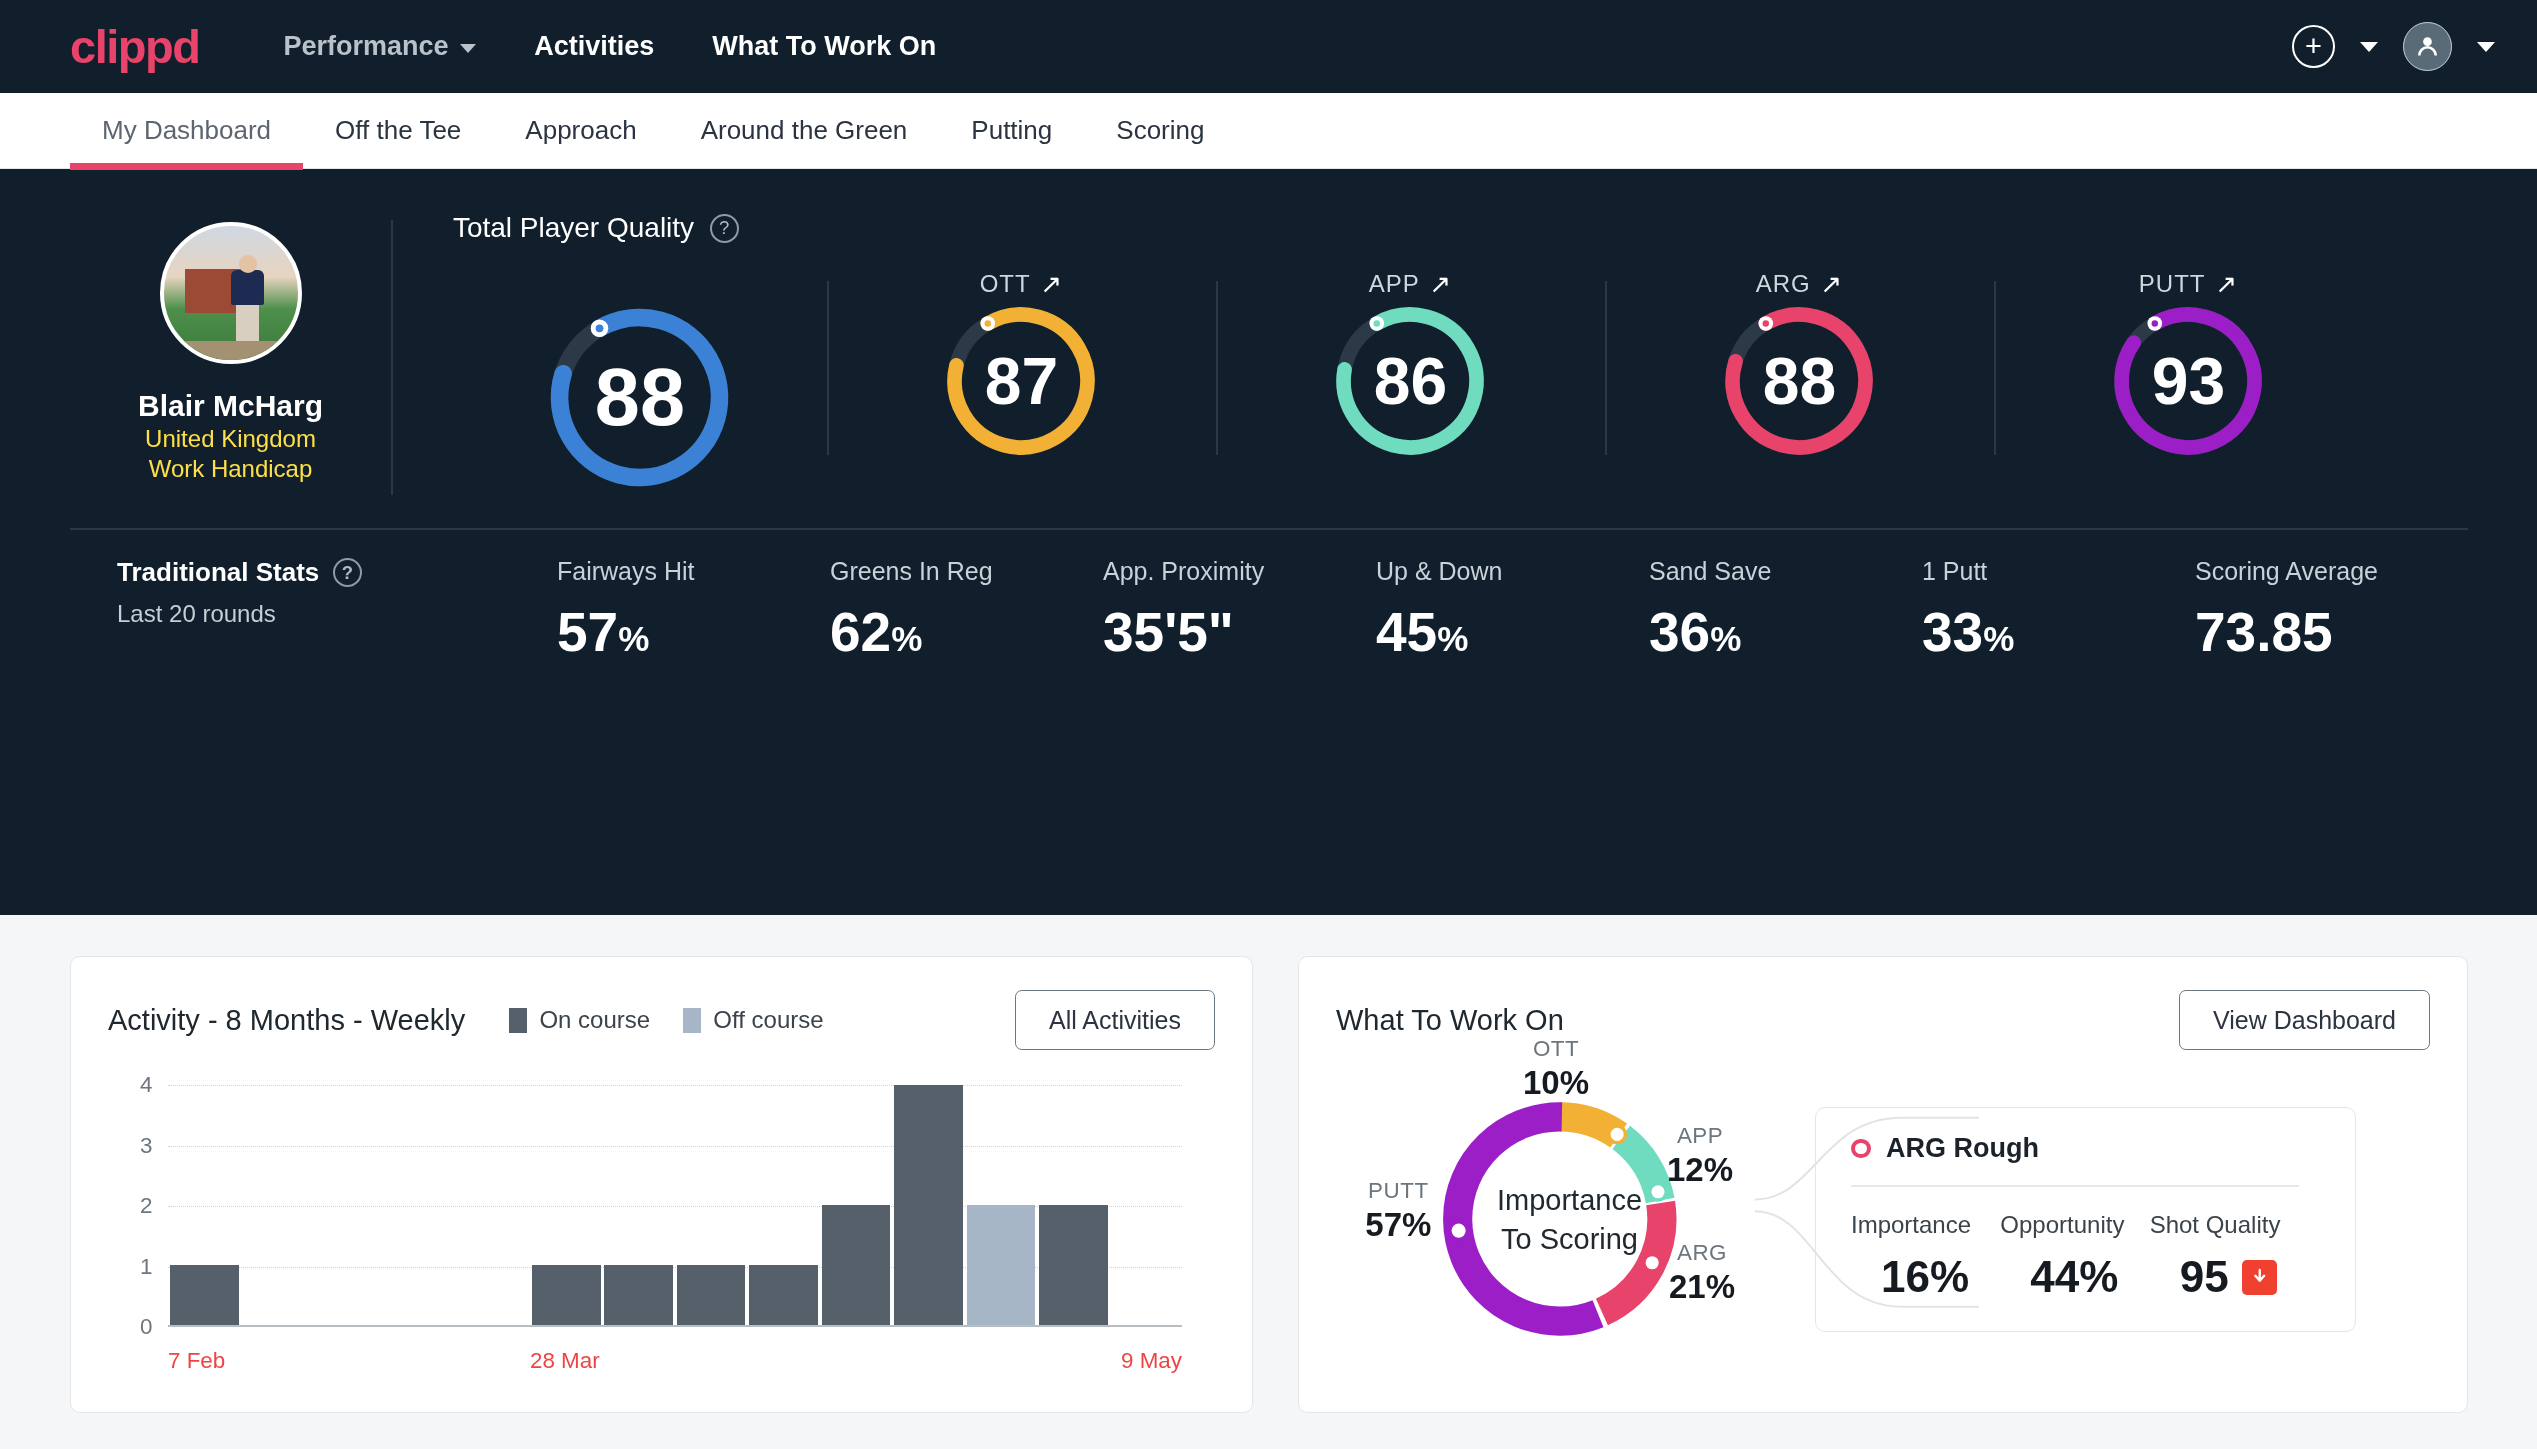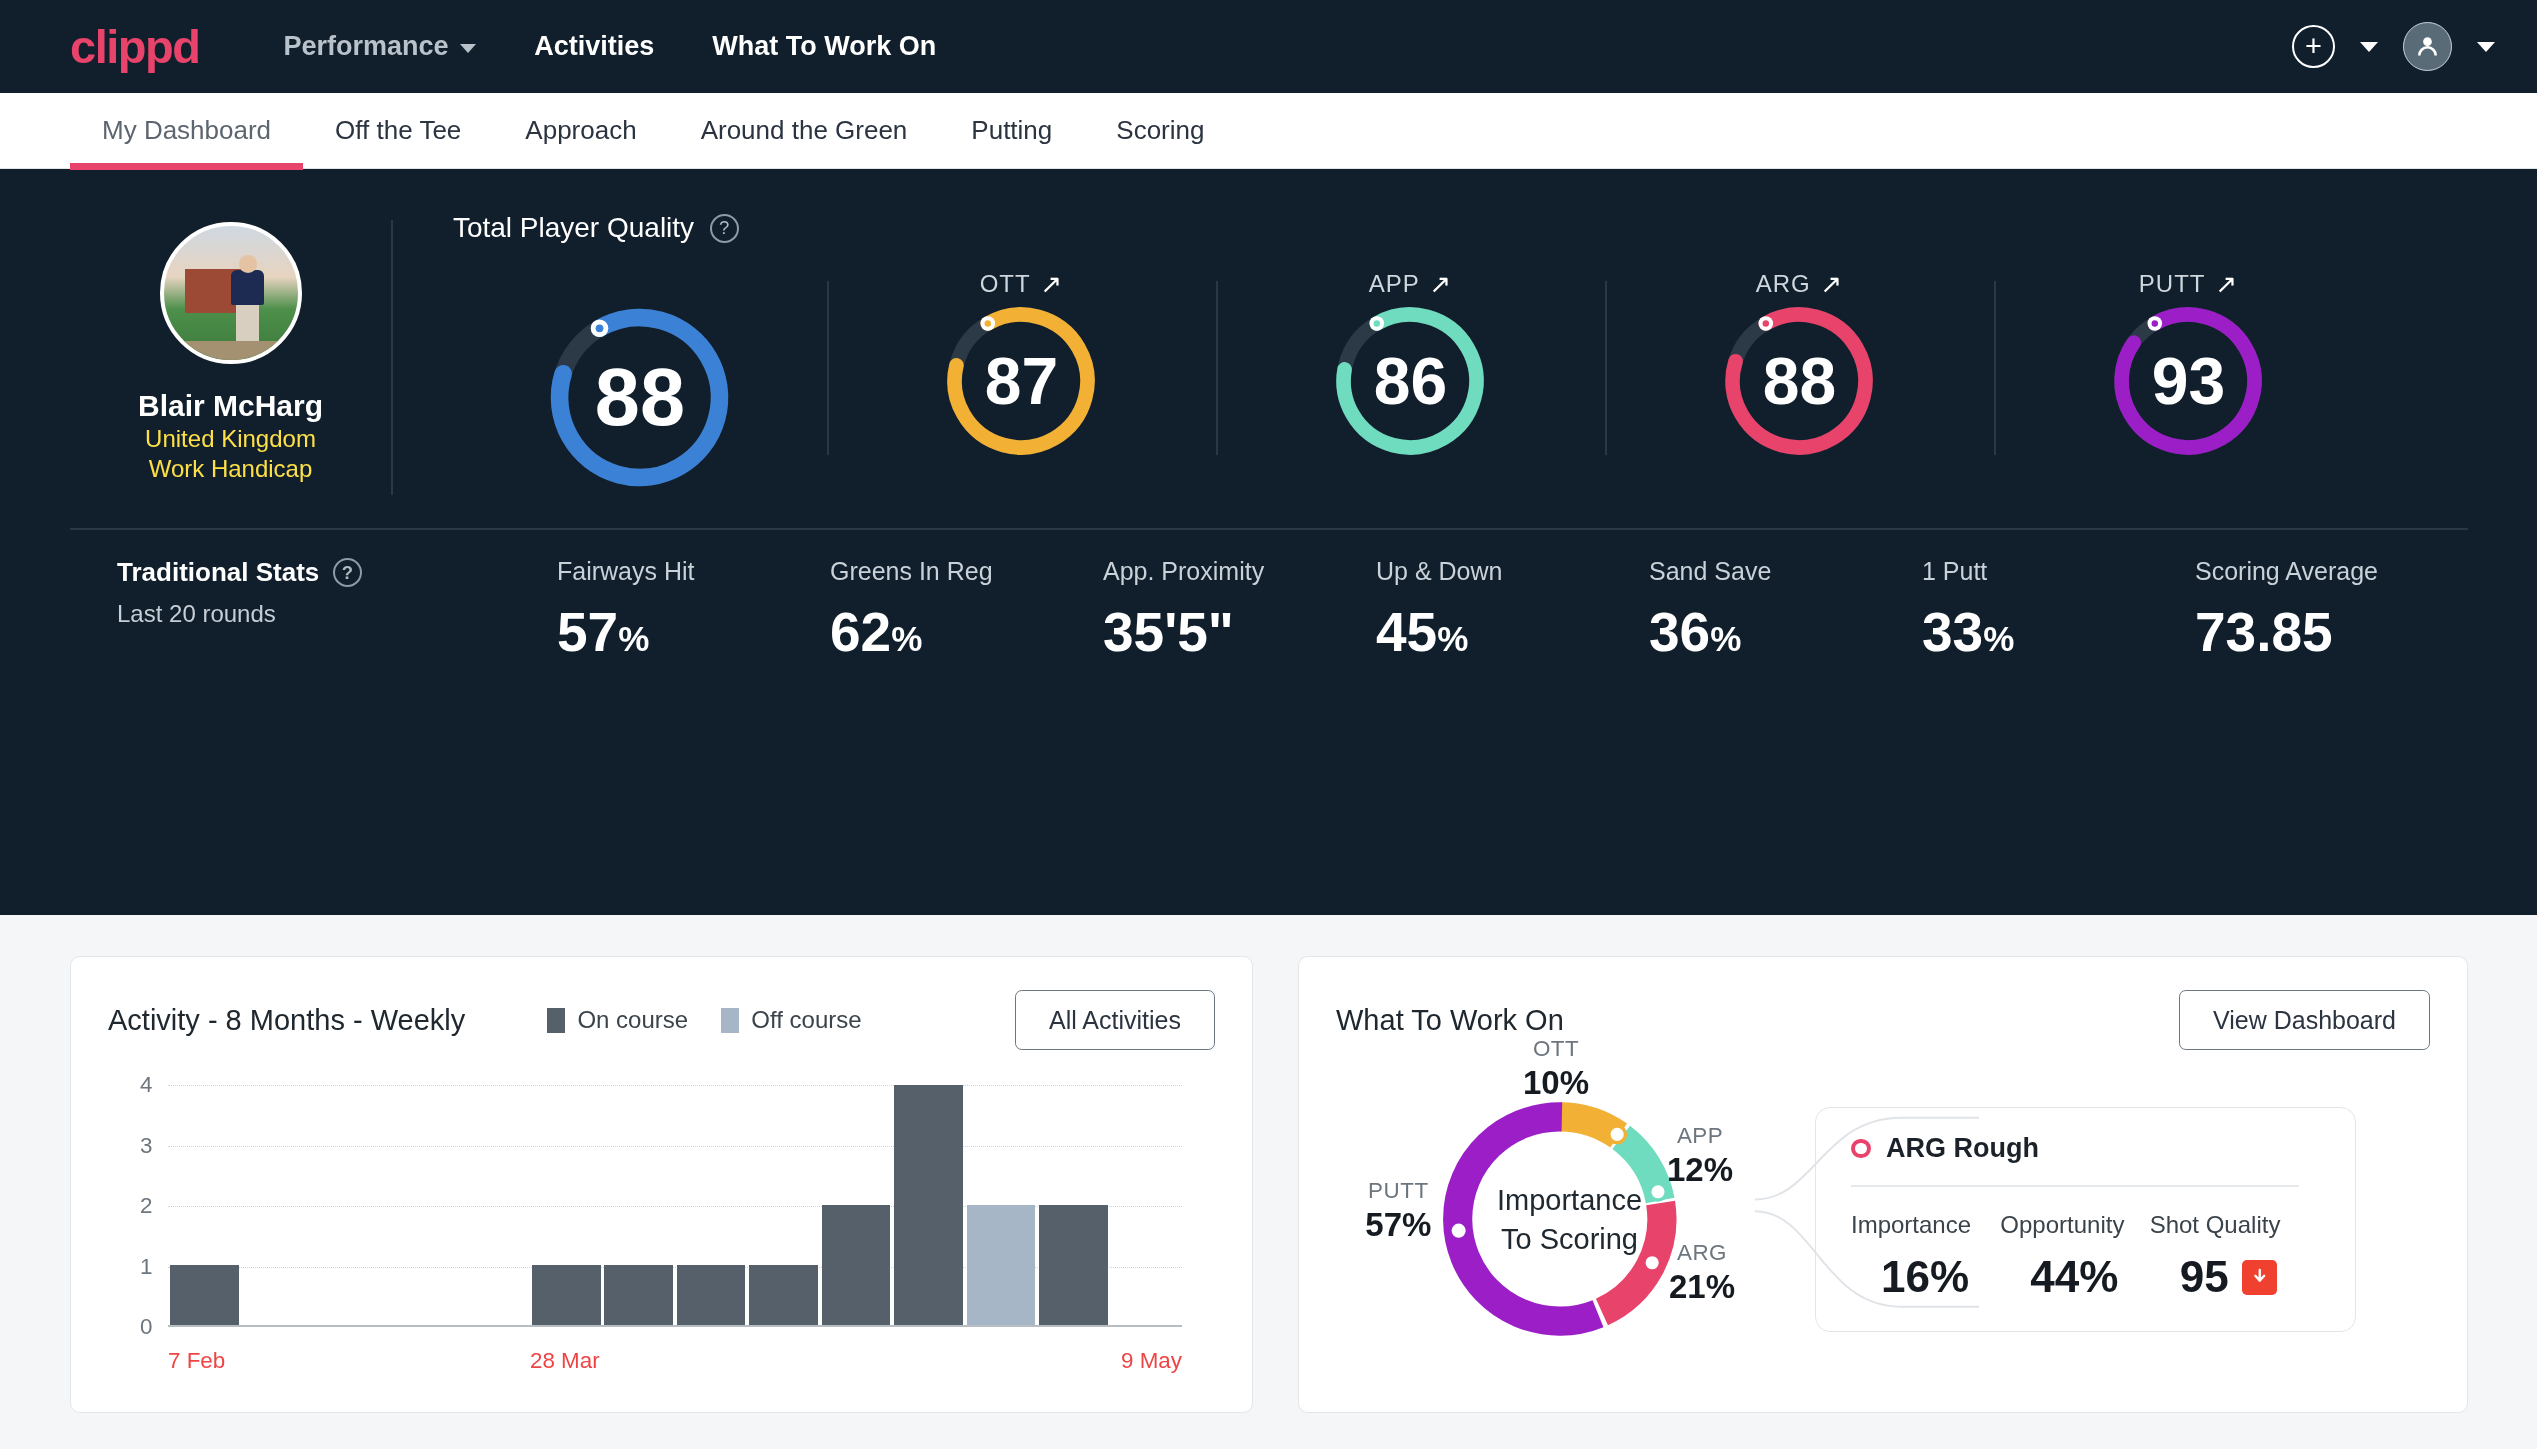--- a/index.html
+++ b/index.html
@@ -196,21 +196,21 @@
     background: #ffffff;
     border: 1.9px solid #e3e6e9;
     border-radius: 9.7px;
     padding: 33px 37px 29px 37px;
     display: flex; flex-direction: column;
   }
   .card.activity { width: 1183px; }
   .card.wtwo { flex: 1; }
   .card-head { display: flex; align-items: center; }
   .card-title { font-size: 29px; color: #20282f; font-weight: 400; }
-  .legend { display: flex; align-items: center; gap: 33px; margin-left: 82px; }
+  .legend { display: flex; align-items: center; gap: 33px; margin-left: 44px; }
   .legend-item { display: flex; align-items: center; gap: 12.7px; font-size: 24px; color: #3b434b; }
   .legend-swatch { width: 17.5px; height: 25px; }
   .btn-outline {
     margin-left: auto;
     border: 1.9px solid #6b7680;
     border-radius: 6.8px;
     padding: 14.6px 33px;
     font-size: 25px;
     color: #2b3440;
     background: #ffffff;
@@ -243,21 +243,21 @@
   .donut-center {
     position: absolute; left: 50%; top: 50%; transform: translate(-50%, -50%);
     text-align: center; font-size: 29px; color: #202830; line-height: 1.32;
     width: 204px; font-weight: 400;
   }
   .dlabel { position: absolute; text-align: center; }
   .dlabel .k { font-size: 22.4px; color: #6d767e; letter-spacing: 0.5px; }
   .dlabel .v { font-size: 33px; color: #151b21; font-weight: 700; margin-top: 1.9px; }
 
   .detail-card {
-    border: 1.9px solid #e3e6e9; border-radius: 15px;
+    border: 1.9px solid #e3e6e9; border-radius: 10px;
     background: #ffffff;
     width: 541px; margin-left: 51px;
     padding: 25px 56px 29px 35px;
   }
   .detail-title { display: flex; align-items: center; gap: 15.6px;
     font-size: 27px; font-weight: 700; color: #1b222a; }
   .ring-dot { width: 19.5px; height: 19.5px; border-radius: 50%;
     border: 4.9px solid #e8436a; }
   .detail-sep { height: 1.9px; background: #e6e9ec; margin: 21.4px 0 23.4px 0; }
   .detail-grid { display: flex; }

